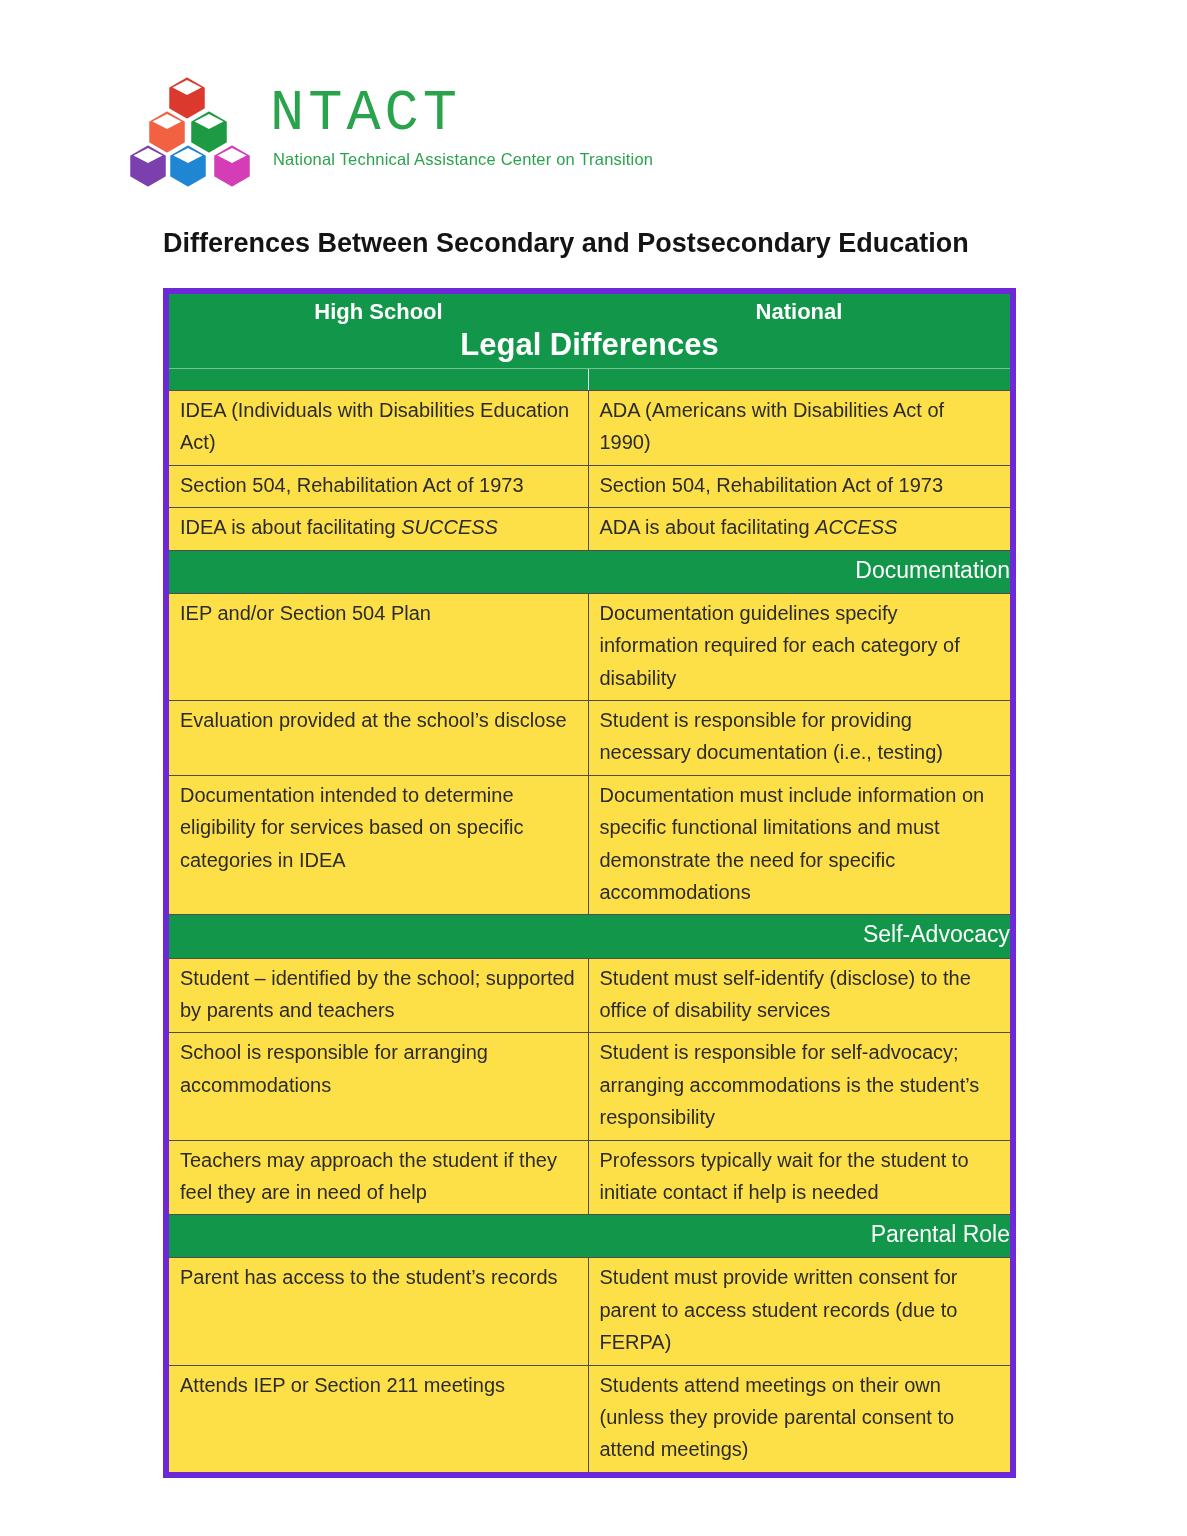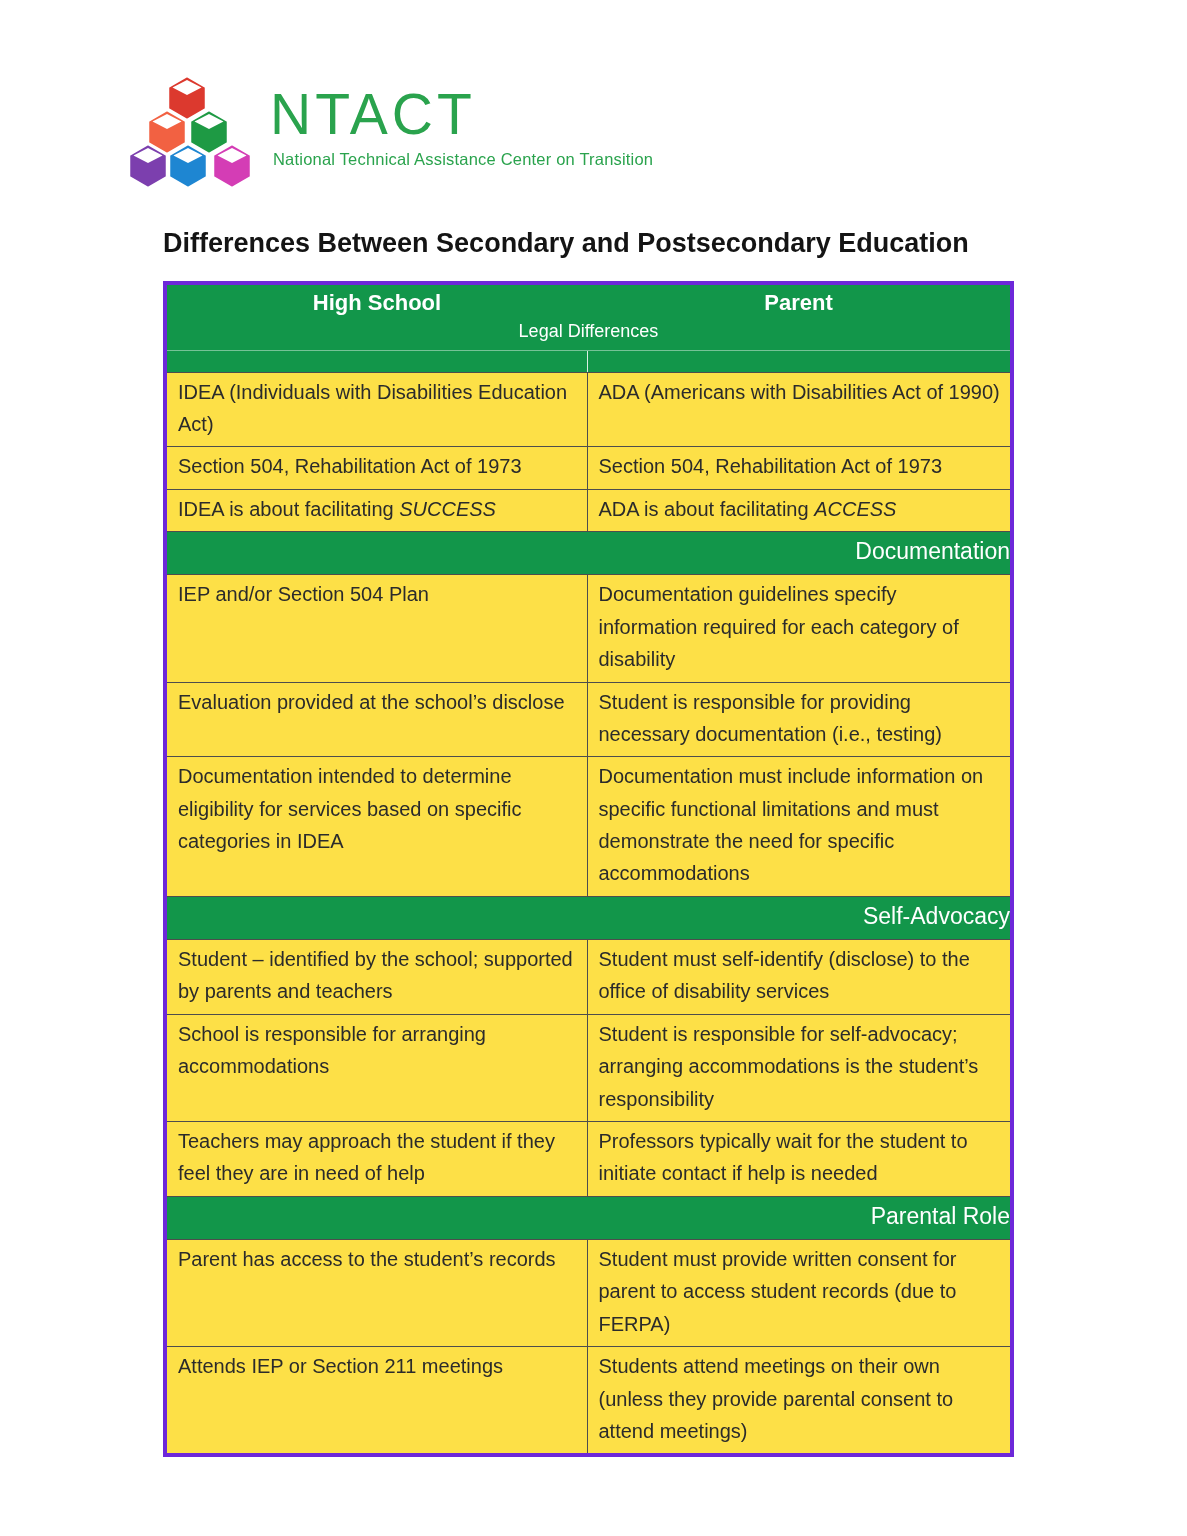--- a/index.html
+++ b/index.html
@@ -8,42 +8,42 @@
   body {
     width:1187px; height:1536px; background:#ffffff;
     font-family:"Liberation Sans", sans-serif;
     position:relative; overflow:hidden;
   }
   .letterhead { position:relative; height:194px; }
   .logo-cubes { position:absolute; left:127px; top:73px; }
   .wordmark {
     position:absolute; left:270px; top:86px;
     font-size:57px; line-height:1; font-weight:400;
-    letter-spacing:4px; color:var(--brand);
+    letter-spacing:4px; color:var(--brand);font-family:Liberation Mono, monospace;
   }
   .tagline {
     position:absolute; left:273px; top:150px;
     font-size:16.5px; letter-spacing:0.2px; color:var(--brand);
   }
   h1.page-title {
     width:847px; margin:32px 0 0 163px;
     font-size:27px; line-height:1.3; font-weight:700;
     color:#141414; text-align:left;
   }
   table.cmp {
-    width:847px; margin:20px 0 0 163px;
+    width:847px; margin:27px 0 0 163px;
     border-collapse:collapse; table-layout:fixed;
-    border:4px solid #6d28d9;
+    border:6px solid #6d28d9;
   }
   col.c1 { width:422px; } col.c2 { width:425px; }
   tr.green th, tr.green td {
     background:var(--green); color:#ffffff; border:none; text-align:center;
   }
   tr.col-head th { font-size:22px; font-weight:700; height:36px; padding:3px 0 1px; }
-  tr.section-head th { font-size:18px; font-weight:400; height:31px; padding:0 12px 5px; }
+  tr.section-head th { font-size:31px; font-weight:700; height:31px; padding:0 12px 5px; }
   tr.spacer td {
     height:22px;
     border-top:1px solid rgba(255,255,255,0.42);
     border-bottom:1px solid #4d4d4d;
   }
   tr.spacer td.sp2 { border-left:1px solid rgba(255,255,255,0.85); }
   tbody td {
     border:1px solid #4d4d4d; background:#fde047; color:#2b2b2b;
     font-size:20px; line-height:1.62; vertical-align:top;
     padding:3px 10px 6px 11px;
@@ -92,21 +92,21 @@
 <h1 class="page-title">Differences Between Secondary and Postsecondary Education</h1>
 
 <table class="cmp">
   <colgroup>
       <col class="c1">
       <col class="c2">
     </colgroup>
   <thead>
     <tr class="green col-head">
       <th>High School</th>
-      <th>Parent</th>
+      <th>National</th>
     </tr>
     <tr class="green section-head">
       <th colspan="2">Legal Differences</th>
     </tr>
     <tr class="green spacer">
       <td></td>
       <td class="sp2"></td>
     </tr>
   </thead>
   <tbody>

